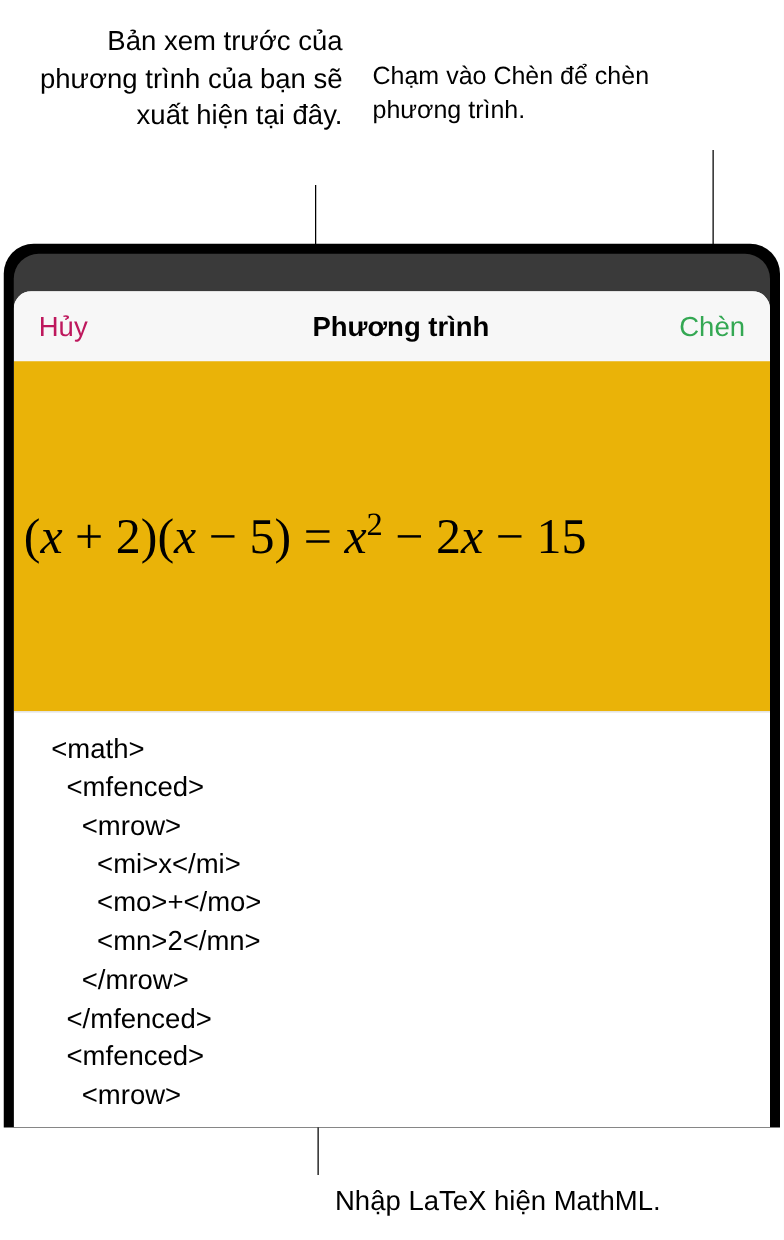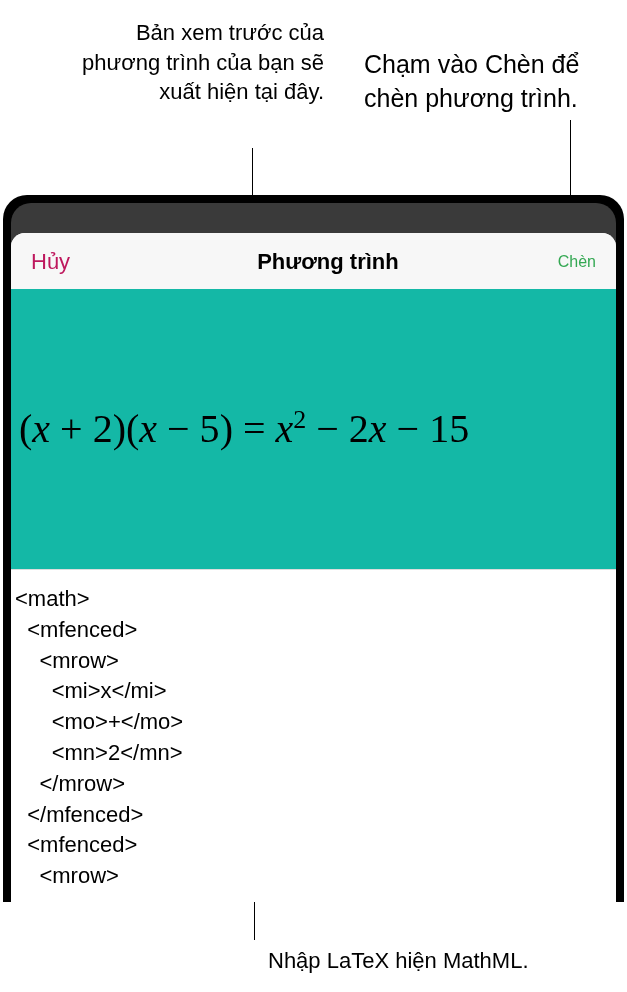--- a/index.html
+++ b/index.html
@@ -10,35 +10,35 @@
     body {
       font-family: -apple-system, BlinkMacSystemFont, "Segoe UI", Helvetica, Arial, sans-serif;
       width: 627px;
       height: 992px;
       background: #ffffff;
       position: relative;
       overflow: hidden;
     }
     .annotations-top {
       display: flex;
-      justify-content: flex-end;
+      justify-content: flex-start;
       padding: 18px 3px 0 14px;
-      gap: 40px;
+      gap: 24px;
     }
     .annotation-left {
       text-align: right;
       font-size: 22px;
       line-height: 1.35;
       color: #000;
       flex: 1;
       max-width: 260px;
     }
     .annotation-right {
       text-align: left;
-      font-size: 25px;
+      font-size: 20px;
       line-height: 1.35;
       color: #000;
       flex: 1;
       max-width: 260px;
       margin-top: 30px;
     }
     .callout-line-left {
       position: absolute;
       left: 252px;
       top: 148px;
@@ -110,30 +110,30 @@
       font-family: inherit;
     }
     .sheet-title {
       font-size: 22px;
       font-weight: 600;
       color: #000;
       margin-left: 28px;
     }
     .btn-insert {
       color: #34a853;
-      font-size: 16px;
+      font-size: 22px;
       background: none;
       border: none;
       cursor: pointer;
       font-family: inherit;
     }
     .preview-area {
       flex: 0 0 auto;
       height: 280px;
-      background: #14b8a6;
+      background: #eab308;
       display: flex;
       align-items: center;
       justify-content: flex-start;
       padding: 0 8px;
     }
     .equation-rendered {
       font-family: "Times New Roman", Georgia, serif;
       font-size: 40px;
       color: #000;
       white-space: nowrap;
@@ -143,21 +143,21 @@
       font-style: normal;
     }
     .equation-rendered sup {
       font-size: 0.65em;
       vertical-align: super;
       font-style: normal;
     }
     .code-area {
       flex: 1;
       background: #ffffff;
-      padding: 14px 4px;
+      padding: 14px 30px;
       border-top: 1px solid #ddd;
       overflow: hidden;
     }
     .code-text {
       font-family: -apple-system, BlinkMacSystemFont, "Segoe UI", Helvetica, Arial, sans-serif;
       font-size: 22px;
       line-height: 1.4;
       color: #000;
       white-space: pre;
     }

